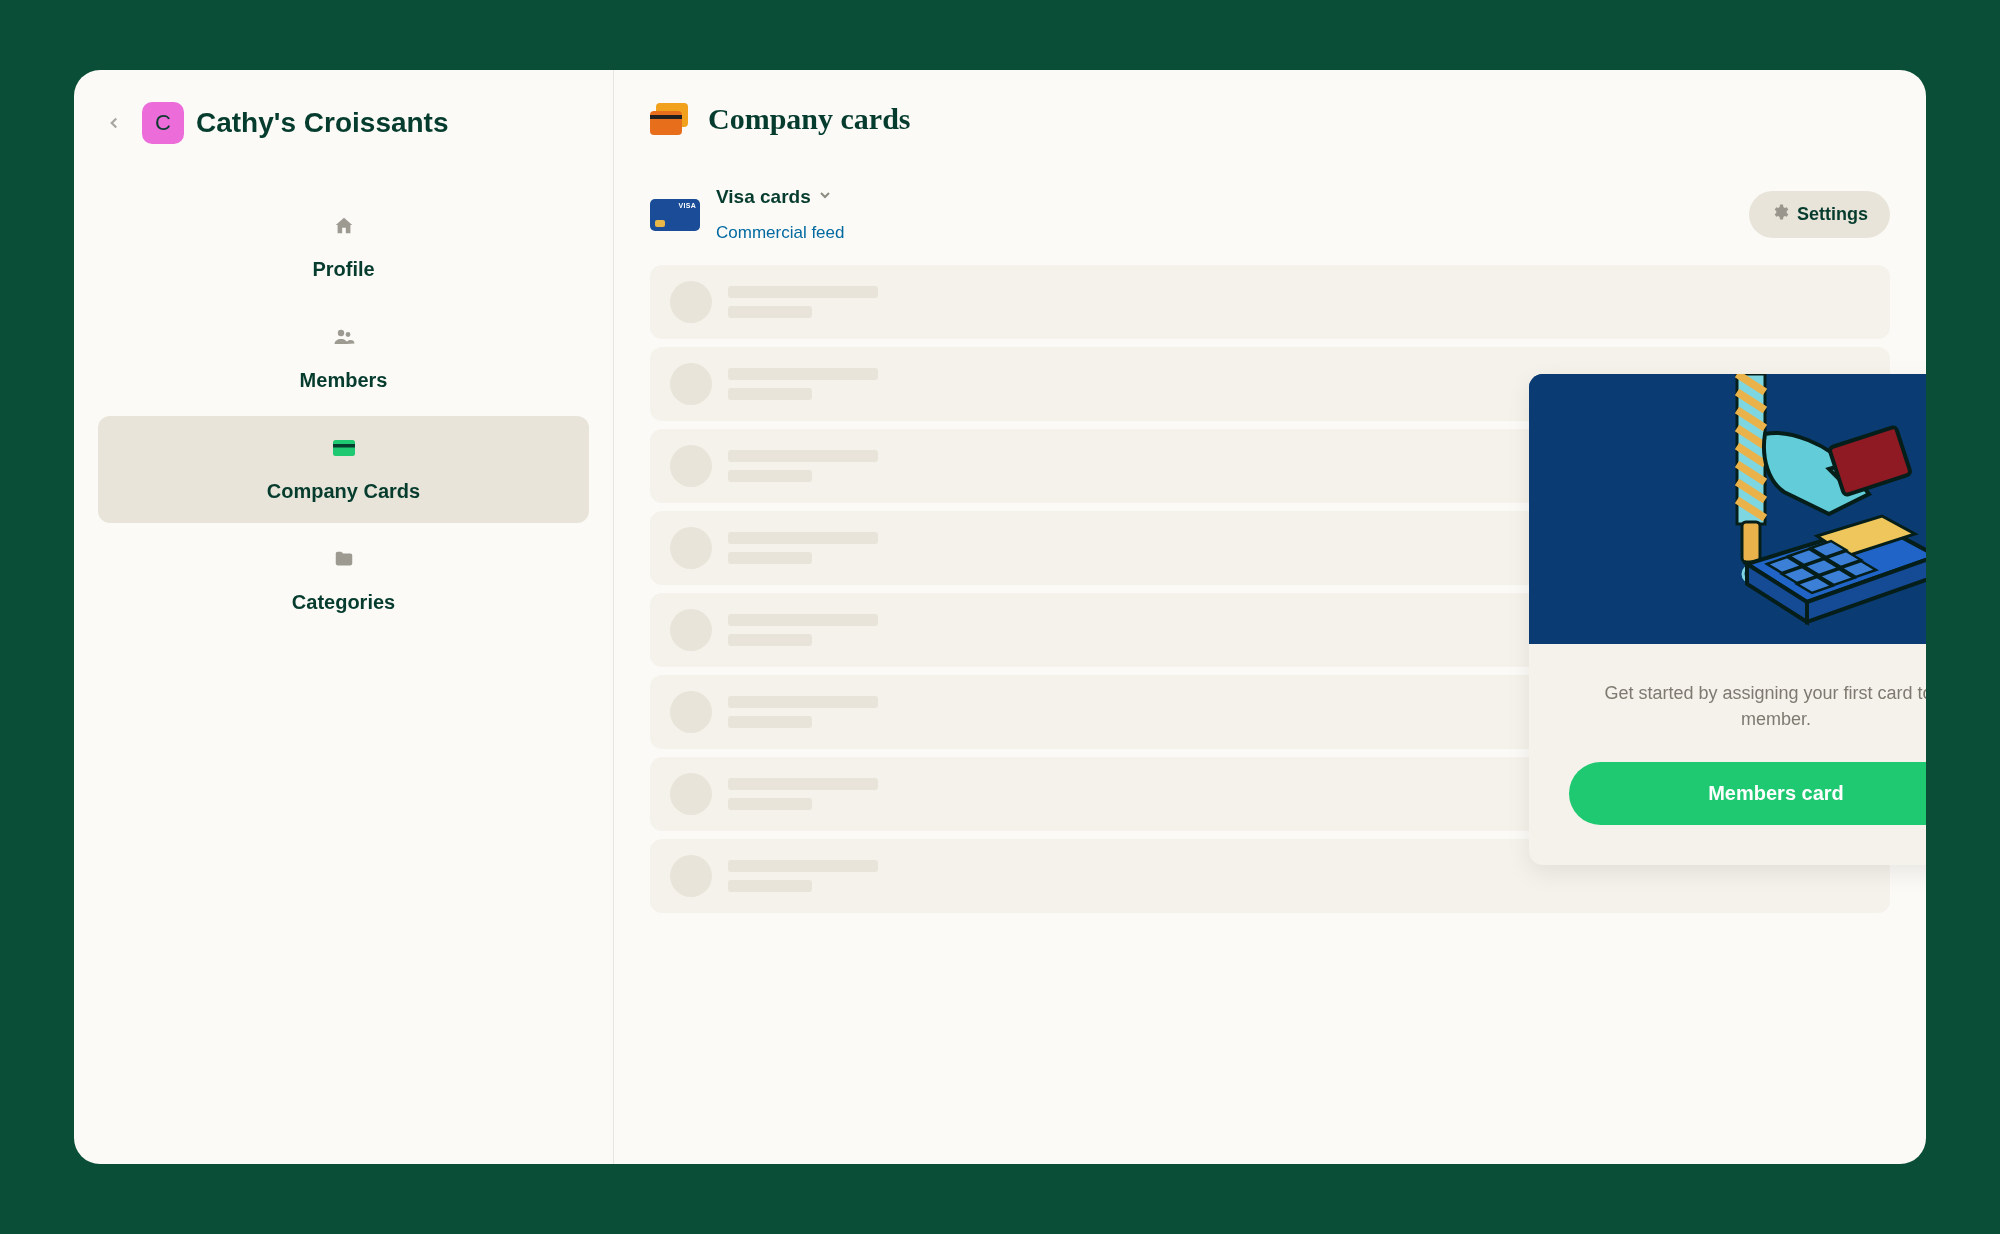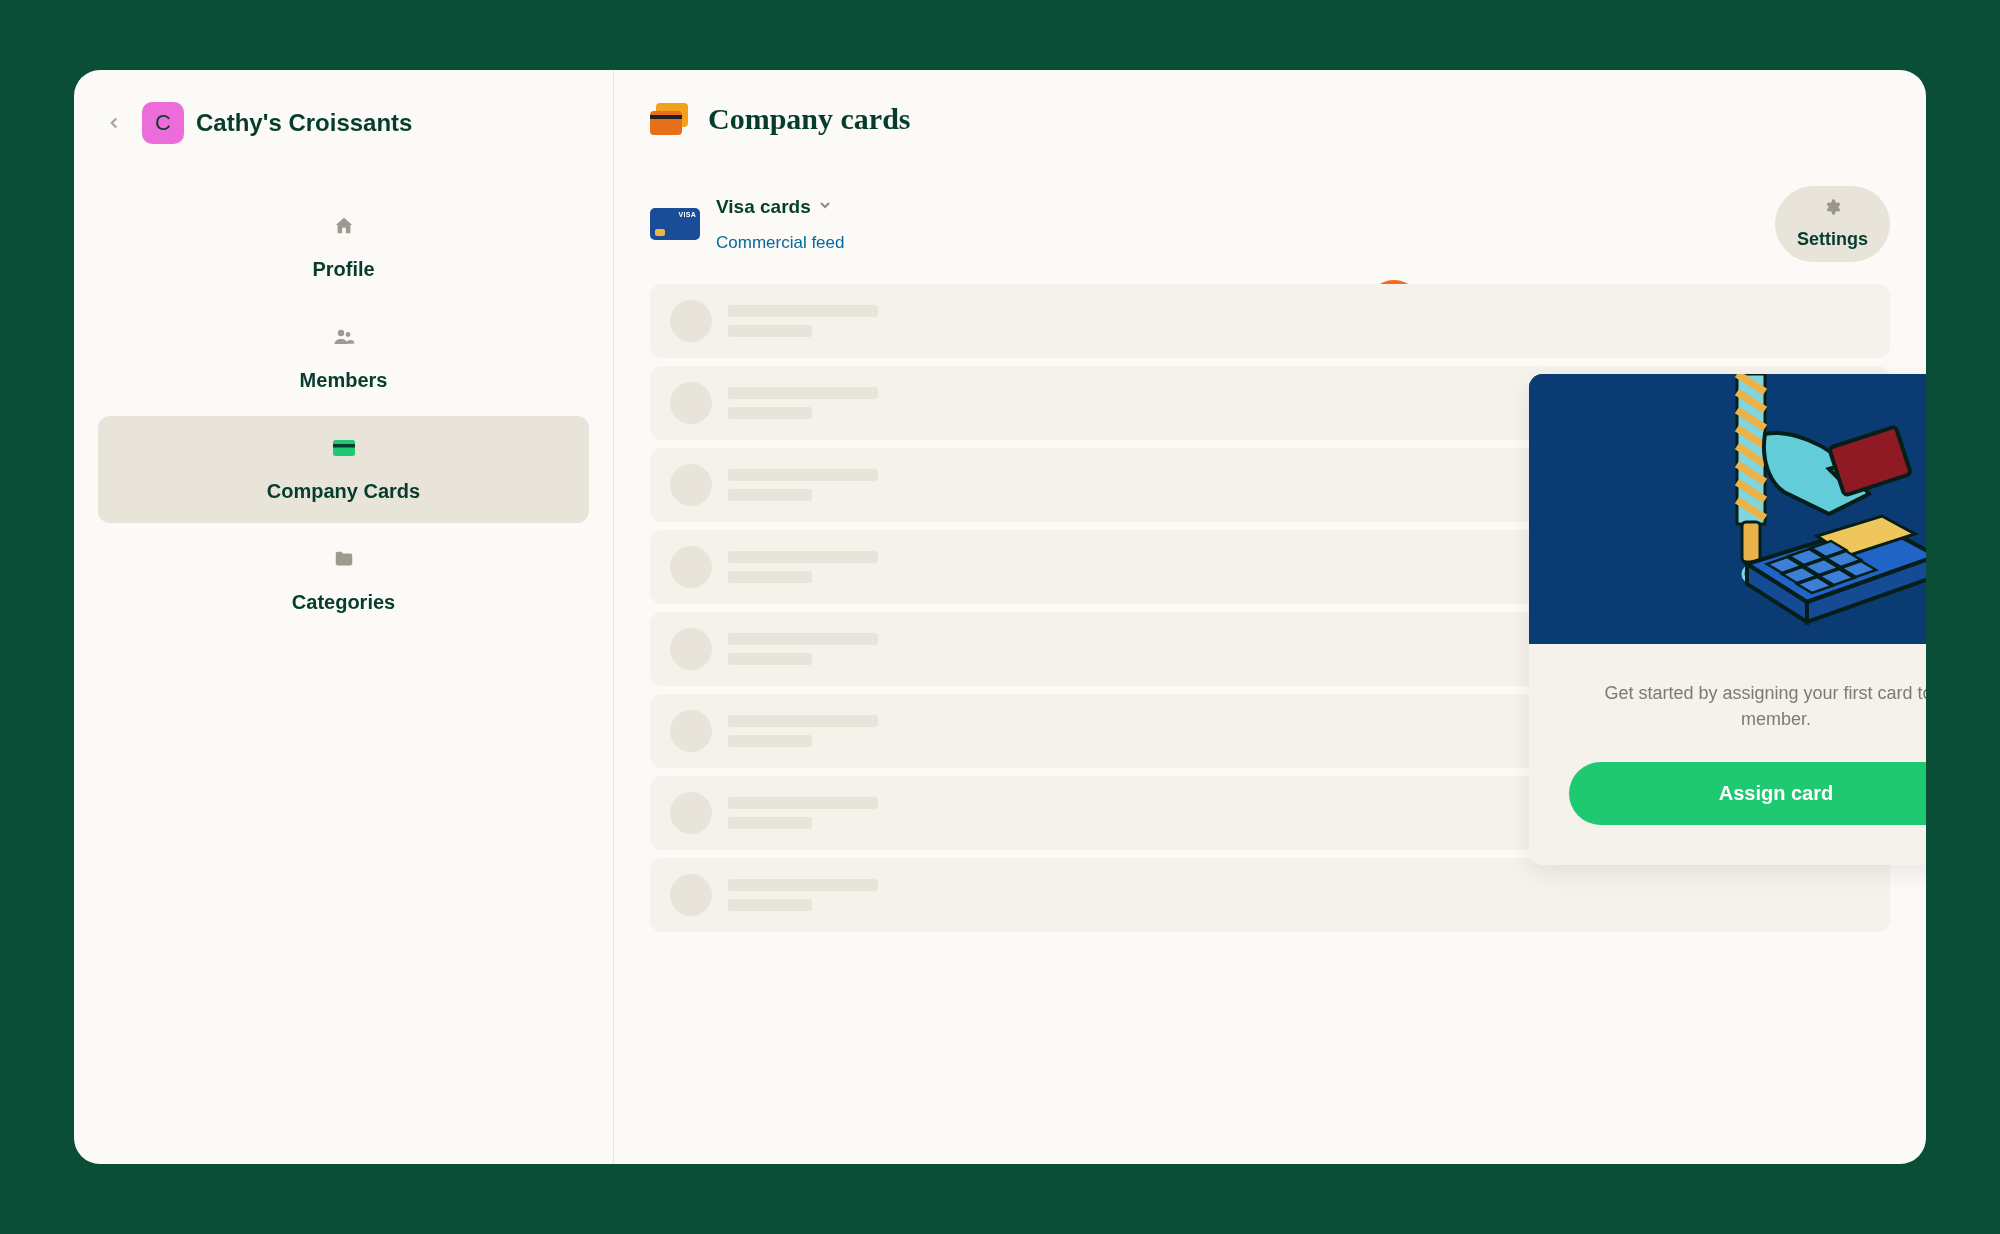--- a/index.html
+++ b/index.html
@@ -44,21 +44,21 @@
   border-radius: 10px;
   background: #ec6dd9;
   display: flex;
   align-items: center;
   justify-content: center;
   color: #0b3b2f;
   font-weight: 500;
   font-size: 22px;
 }
 .workspace-name {
-  font-size: 24px;
+  font-size: 28px;
   font-weight: 700;
   color: #063c2e;
 }
 .nav-item {
   display: flex;
   align-items: center;
   gap: 20px;
   padding: 20px 24px;
   border-radius: 12px;
   cursor: pointer;
@@ -148,21 +148,20 @@
   align-items: center;
   gap: 8px;
   background: #e8e4d9;
   border: none;
   border-radius: 999px;
   padding: 12px 22px;
   font-size: 18px;
   font-weight: 700;
   color: #063c2e;
   cursor: pointer;
-  flex-direction: column;
 }
 .settings-btn .gear { color: #9a968d; }
 .orange-dot {
   position: absolute;
   top: 210px;
   left: 752px;
   width: 56px;
   height: 56px;
   border-radius: 50%;
   background: #f36a1c;
@@ -423,18 +422,18 @@
               <polygon points="79,64 99,57 114,66 94,73"></polygon>
               <polygon points="50,90 70,83 85,92 65,99"></polygon>
               <polygon points="72,82 92,75 107,84 87,91"></polygon>
               <polygon points="94,74 114,67 129,76 109,83"></polygon>
             </g>
           </g>
         </svg>
       </div>
       <div class="modal-body">
         <p class="modal-sub">Get started by assigning your first card to a member.</p>
-        <button class="assign-btn">Assign card</button>
+        <button class="assign-btn">Members card</button>
       </div>
     </div>
 
   </main>
 </div>
 
 </body></html>

